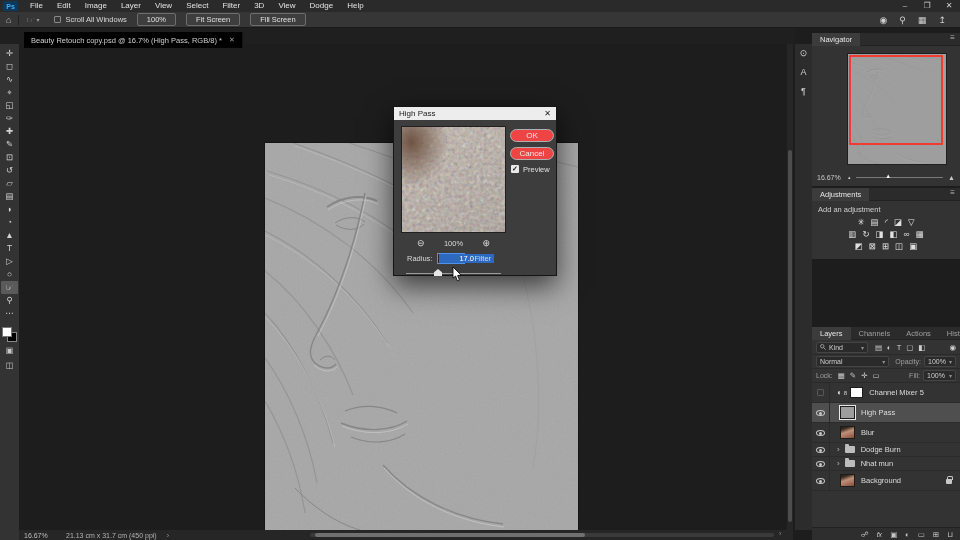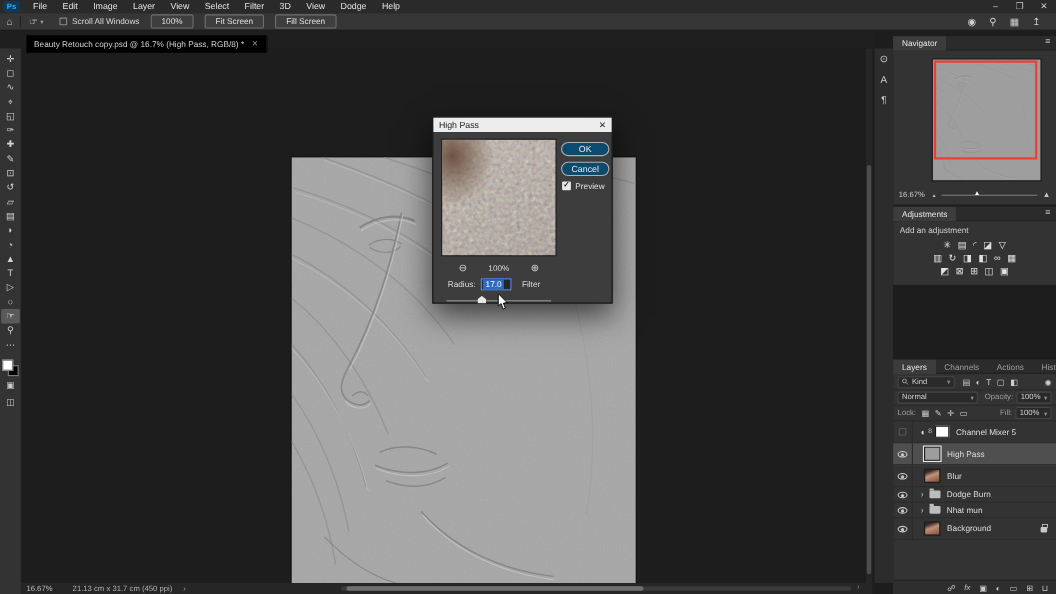--- a/index.html
+++ b/index.html
@@ -119,29 +119,29 @@
   .bg-lock{position:absolute;right:8px;top:8px}
   .lfoot{position:absolute;left:0;bottom:0;width:148px;height:13px;background:#2e2e2e;border-top:1px solid #222;display:flex;align-items:center;justify-content:flex-end;gap:8px;padding-right:7px;font-size:7.5px;color:#c7c7c7}
   .lfoot .fx{font-style:italic;font-size:7px}
 
   
   .dlg{position:absolute;left:393px;top:106px;width:164px;height:170px;background:#3d3d3d;border:1px solid #151515;box-shadow:0 10px 26px rgba(0,0,0,.65);z-index:10}
   .dlg-title{height:13px;background:#ededed;color:#1a1a1a;font-size:8px;display:flex;align-items:center;padding:0 5px}
   .dlg-close{margin-left:auto;color:#222;font-size:8px}
   .dlg-preview{position:absolute;left:7px;top:19px;width:105px;height:107px;border:1px solid #202020;overflow:hidden;background:linear-gradient(150deg,#c6b8ab,#a89a90)}
   .skin-corner{position:absolute;left:-28px;top:-30px;width:75px;height:90px;background:radial-gradient(closest-side,#6e5342,rgba(110,83,66,0));}
-  .dlg-btn{position:absolute;left:116px;width:44px;height:13px;border:1px solid #b0b0b0;border-radius:7px;background:#0c4a6e;color:#ececec;font-size:8px;text-align:center;line-height:11px}
+  .dlg-btn{position:absolute;left:116px;width:44px;height:13px;border:1px solid #b0b0b0;border-radius:7px;background:#ef4444;color:#ececec;font-size:8px;text-align:center;line-height:11px}
   .dlg-ok{top:22px}.dlg-cancel{top:40px}
   .dlg-check{position:absolute;left:117px;top:58px;display:flex;gap:4px;font-size:7.5px;color:#e0e0e0}
   .cbx{width:8px;height:8px;background:#e9e9e9;border-radius:1px;color:#1a1a1a;font-size:7px;line-height:8px;text-align:center;font-weight:bold}
   .dlg-zoomrow{position:absolute;left:7px;top:131px;width:105px;display:flex;align-items:center;justify-content:space-between;padding:0 16px;font-size:9px;color:#d8d8d8}
   .dz-val{font-size:7.5px}
   .dlg-radius{position:absolute;left:13px;top:146px;display:flex;align-items:center;font-size:7.5px;color:#d8d8d8}
   .rinput{margin-left:5px;width:28px;height:11px;background:#262626;border:1px solid #4f93e8;display:flex;align-items:center;padding-left:1px}
-  .rval{background:#2e69c0;color:#fff;padding:0 2px;font-size:7.5px}
+  .rval{background:#2e69c0;color:#fff;padding:0 20px;font-size:7.5px}
   .runits{margin-left:9px}
   .strack{position:absolute;left:12px;top:166px;width:95px;height:1px;background:#9a9a9a}
   .sthumb{position:absolute;left:40px;top:162px;width:8px;height:7px;background:#e8e8e8;clip-path:polygon(50% 0,100% 45%,100% 100%,0 100%,0 45%)}
 
   .cursor{position:absolute;left:452px;top:267px;z-index:20}
 </style>
 </head>
 <body>
 
 <svg width="0" height="0" style="position:absolute" aria-hidden="true">

